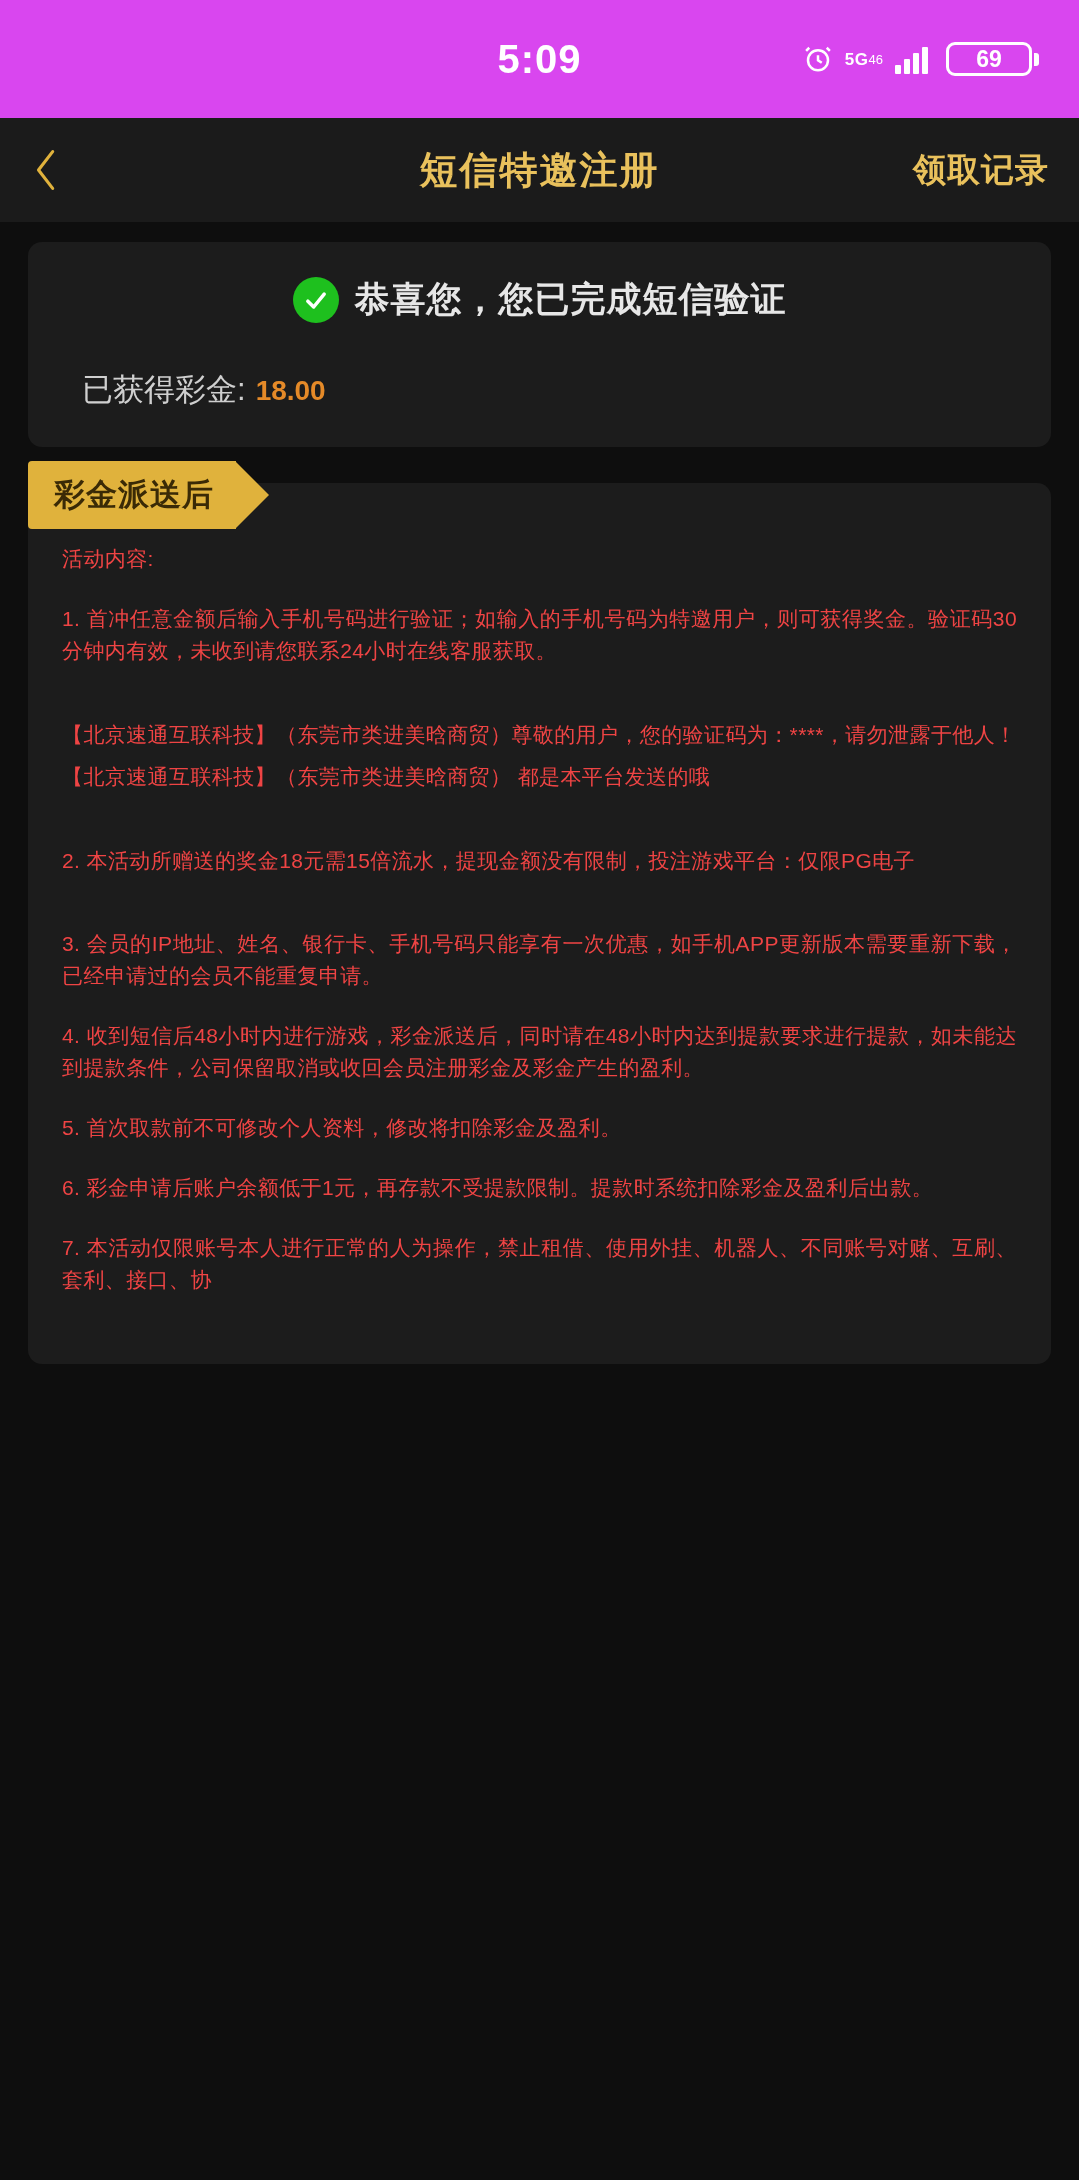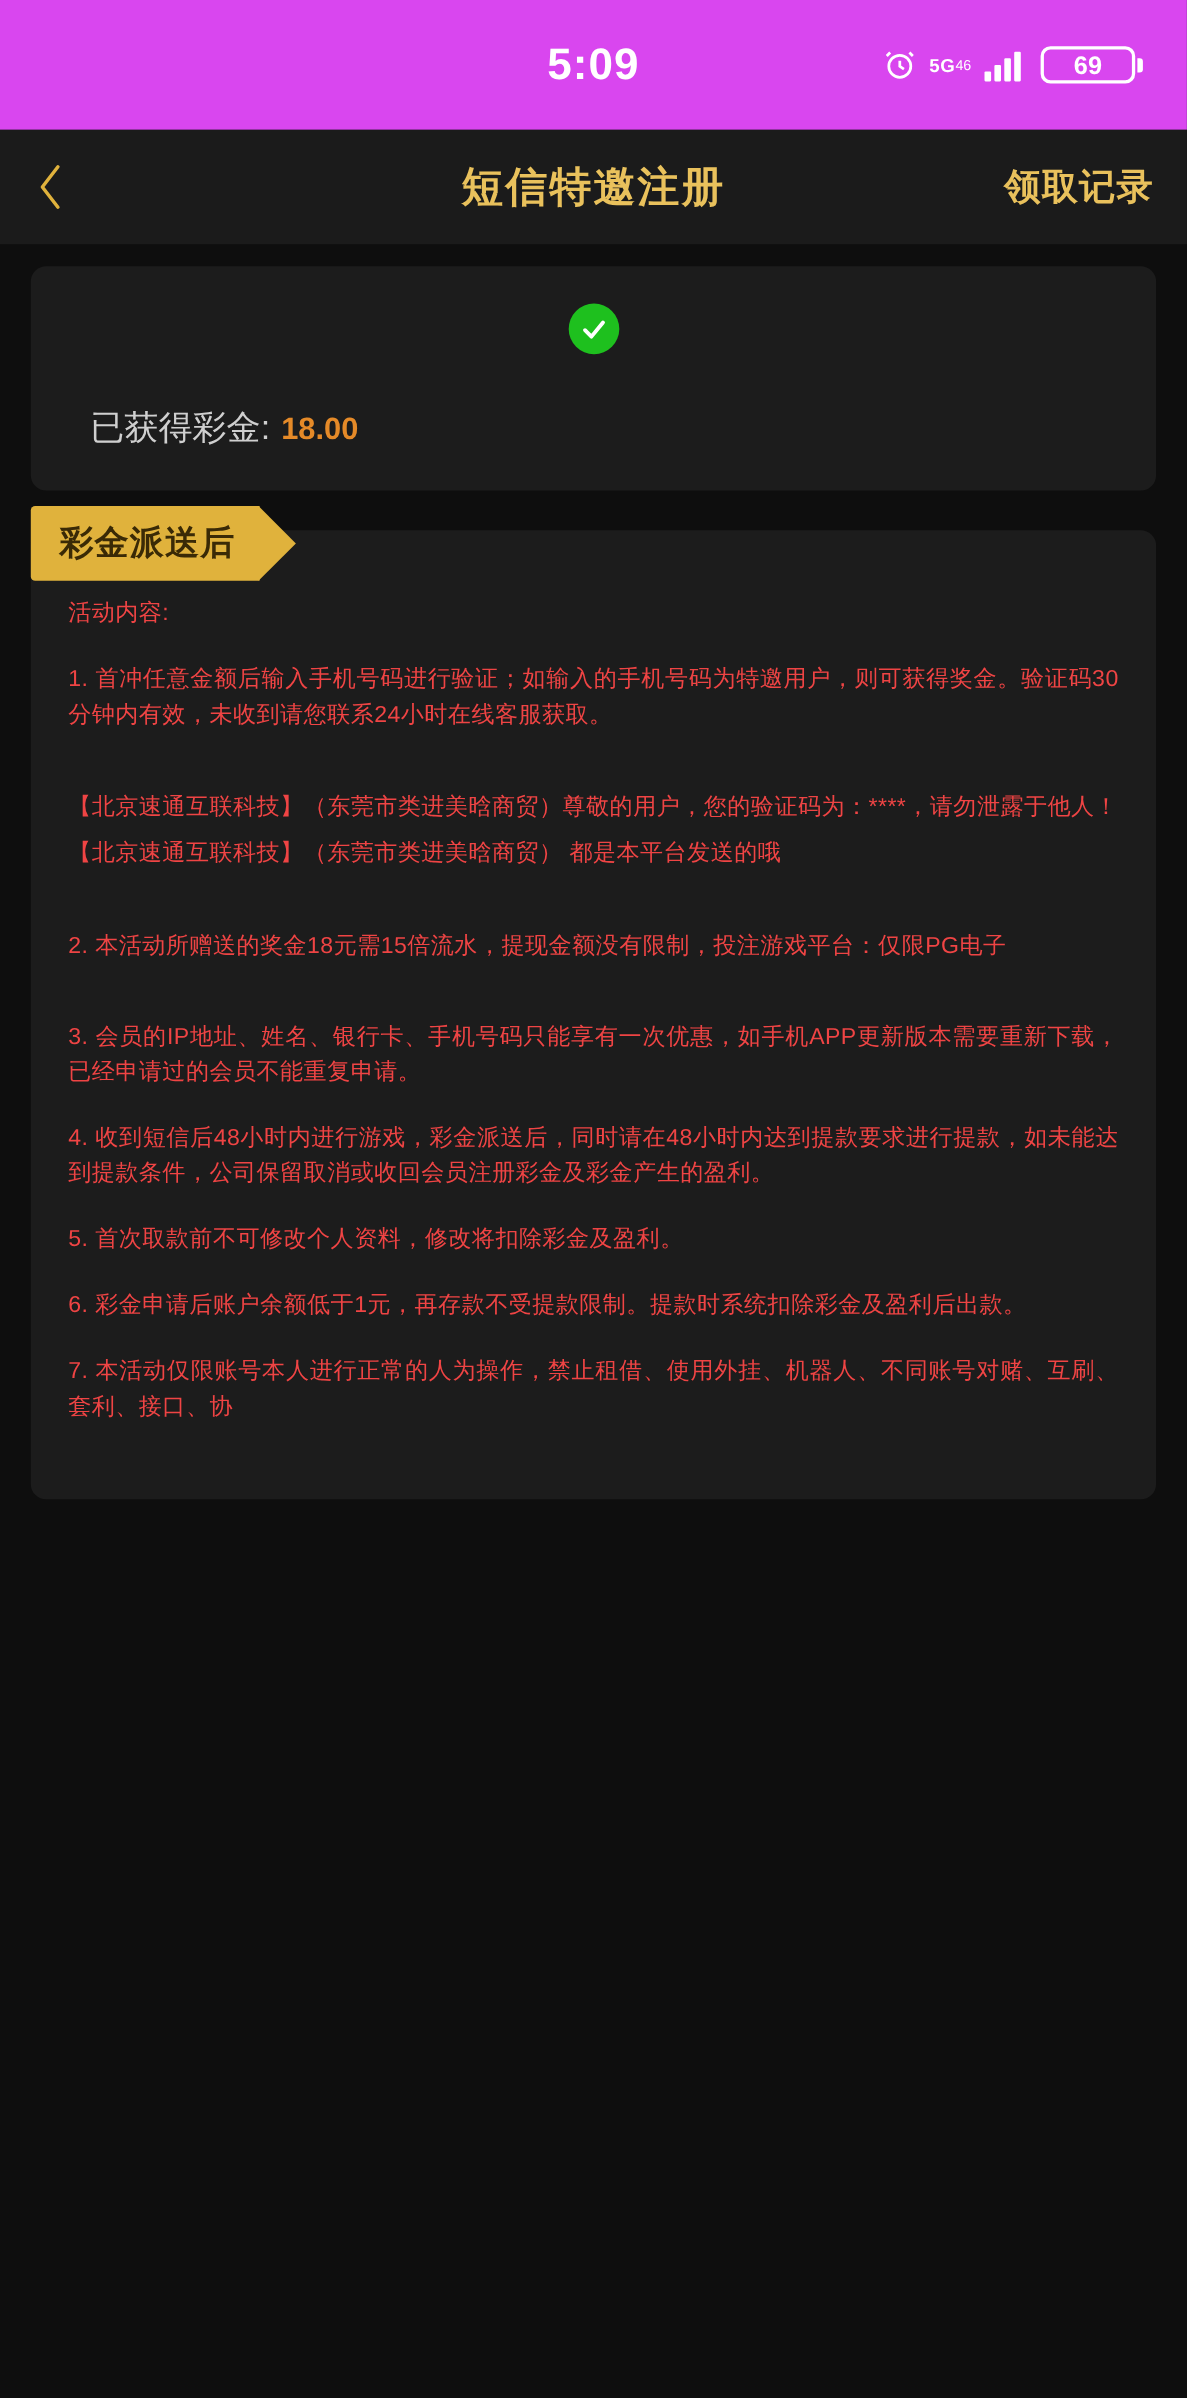--- a/index.html
+++ b/index.html
@@ -296,20 +296,21 @@
 
 <div class="content">
 
   <div class="status-card">
     <div class="status-line">
       <span class="check-circle">
         <svg width="28" height="28" viewBox="0 0 24 24" fill="none" stroke="#ffffff" stroke-width="3" stroke-linecap="round" stroke-linejoin="round">
           <polyline points="5,13 10,18 19,7"></polyline>
         </svg>
       </span>
+      <span class="status-text">恭喜您，您已完成短信验证</span>
     </div>
     <div class="amount-line">
       <span class="amount-label">已获得彩金:</span>
       <span class="amount-value">18.00</span>
     </div>
   </div>
 
   <div class="rules-card">
     <div class="ribbon">
       <span>彩金派送后</span>

